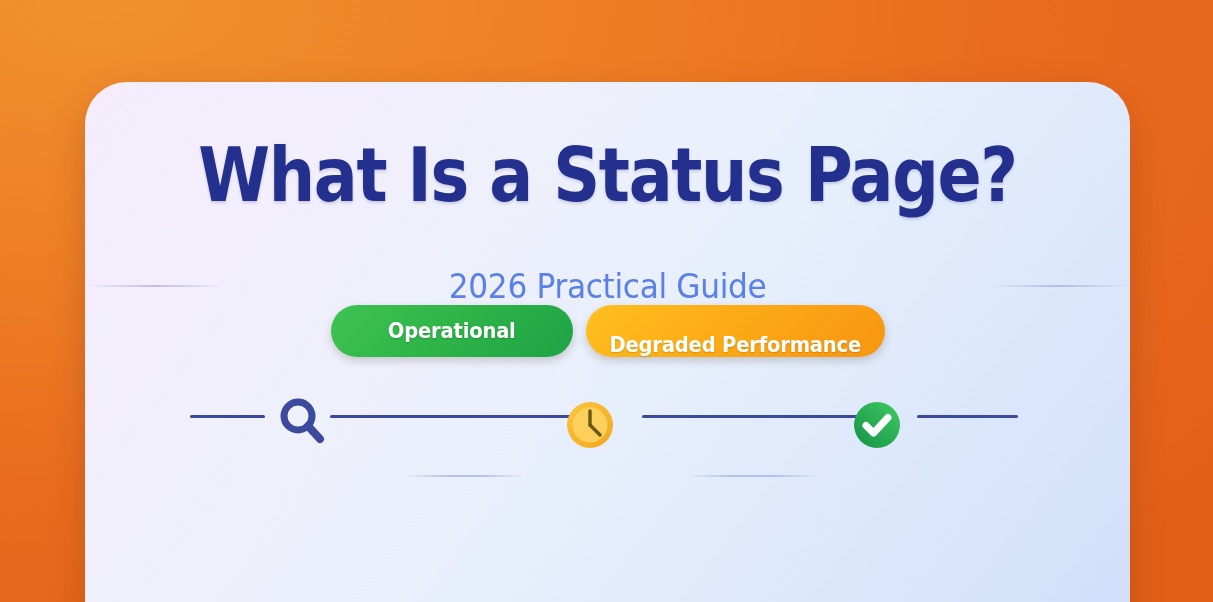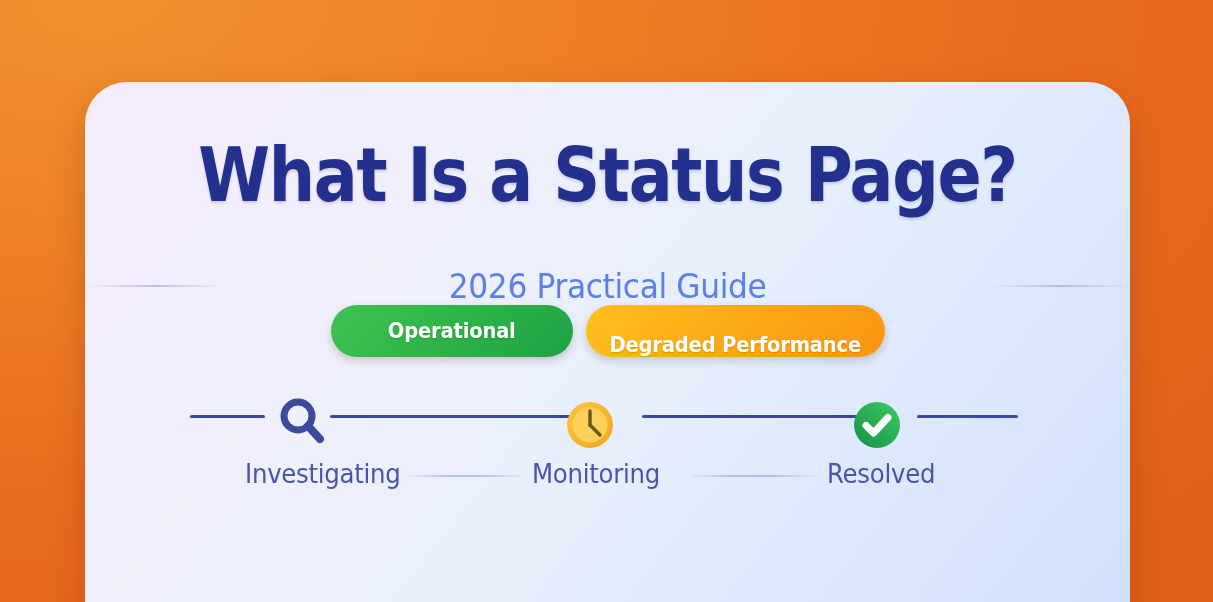--- a/index.html
+++ b/index.html
@@ -257,25 +257,20 @@
             <linearGradient id="chkg" x1="1" y1="0" x2="0" y2="1">
               <stop offset="0%" stop-color="#3ecb61"></stop>
               <stop offset="100%" stop-color="#149146"></stop>
             </linearGradient>
           </defs>
           <circle cx="28" cy="28" r="23" fill="url(#chkg)"></circle>
           <path d="M17 28.5 L24.5 36 L39 20.5" fill="none" stroke="#ffffff" stroke-width="7" stroke-linecap="round" stroke-linejoin="round"></path>
         </svg>
       </div>
 
-      <div class="tl-labels">
-        <div class="tl-label lbl-1">Investigating</div>
-        <div class="tl-label lbl-2">Monitoring</div>
-        <div class="tl-label lbl-3">Resolved</div>
-      </div>
 
       <div class="tl-sublines">
         <div class="tl-subline sub-1"></div>
         <div class="tl-subline sub-2"></div>
       </div>
 
     </div>
   </div>
 </div>
 

